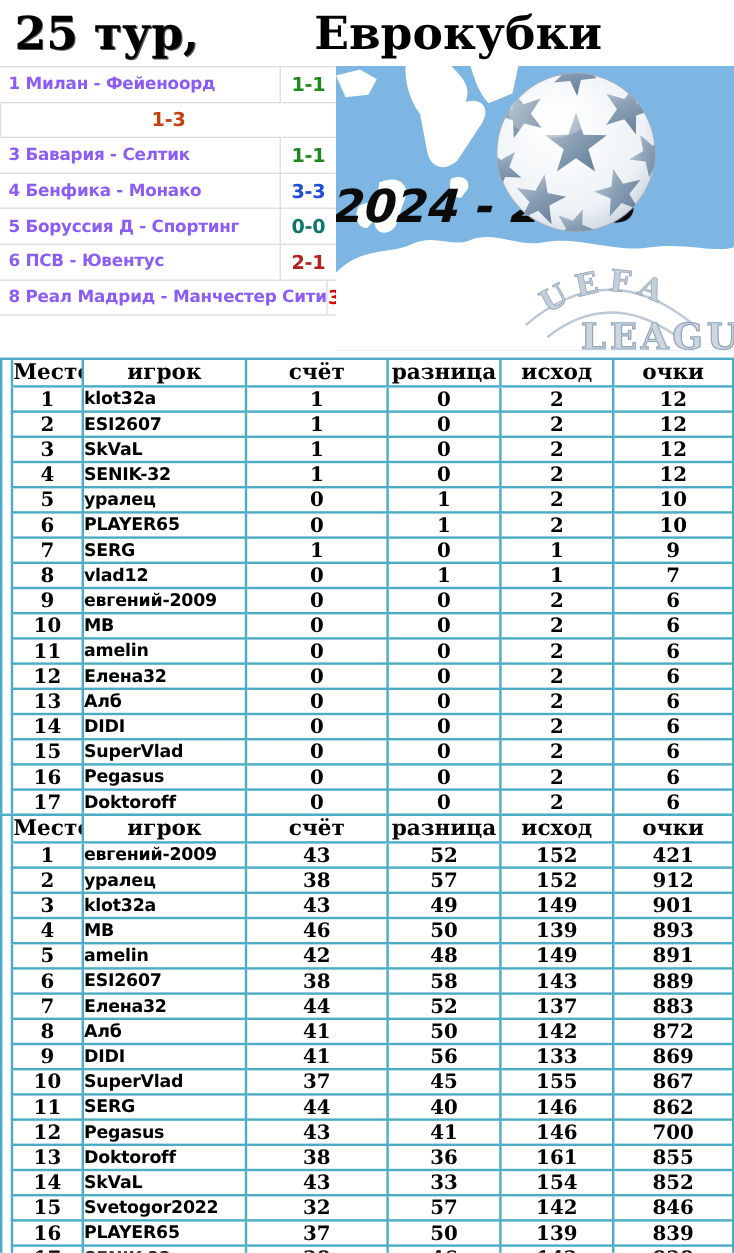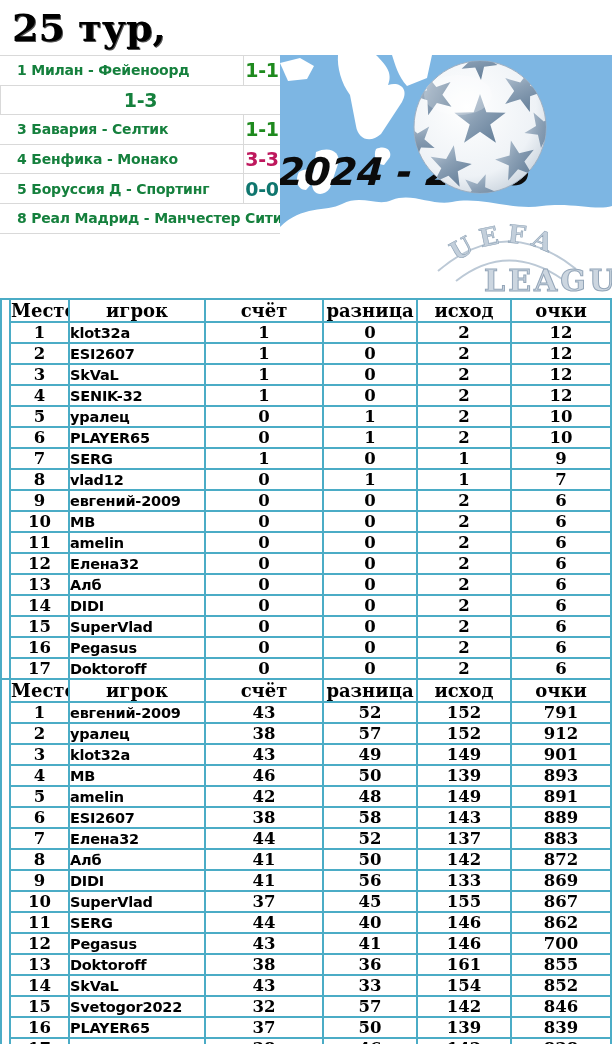--- a/index.html
+++ b/index.html
@@ -12,23 +12,23 @@
          font-family:"DejaVu Serif",serif;font-weight:bold;font-size:38px;color:#000;}
   .title .p1{margin-left:12px;text-shadow:1px 1px 0 #555;}
   .title .p2{margin-left:96px;}
 
   
   .matches{position:absolute;top:55px;left:0;width:280px;height:237px;
            border-top:1px solid #d9d9d9;}
   .match{display:flex;height:29.6px;box-sizing:border-box;
          border-bottom:1px solid #d9d9d9;align-items:center;
          font-weight:bold;font-size:14px;letter-spacing:-0.2px;white-space:nowrap;}
-  .mlabel{flex:0 0 226px;padding-left:17px;overflow:visible;color:#15803d;}
+  .mlabel{flex:0 0 226px;padding-left:7px;overflow:visible;color:#8b5cf6;}
   .mscore{flex:1 1 auto;align-self:stretch;display:flex;align-items:center;
-          justify-content:center;border-left:1px solid #d9d9d9;font-size:19px;}
+          justify-content:center;border-left:1px solid #d9d9d9;font-size:16px;}
 
   
   .banner{position:absolute;top:55px;left:280px;width:332px;height:237px;}
   .banner svg{display:block;}
 
   
   .tblock{position:absolute;left:0;width:612px;box-sizing:border-box;
           border:2px solid #4bacc6;padding-left:7px;background:#fff;}
   .t1{top:298px;}
   .t2{top:678px;}
@@ -45,41 +45,46 @@
   .c-name{font-family:"DejaVu Sans",sans-serif;font-size:14.5px;font-weight:bold;
           text-align:left;padding-left:4px;letter-spacing:-0.2px;color:#000;margin-top:36px;}
   .t1 td{height:16.5px;}
   .t2 td{height:16px;}
 </style>
 </head>
 <body>
 
 <div class="title">
   <span class="p1">25 тур,</span>
+  <span class="p2">Еврокубки</span>
 </div>
 
 <div class="matches">
     <div class="match">
       <span class="mlabel">1 Милан - Фейеноорд</span>
       <span class="mscore" style="color: rgb(30, 138, 30);">1-1</span>
     </div>
     <div class="match">
-      <span class="mscore" style="color: #15803d;">1-3</span>
+      <span class="mscore" style="color: #c2410c;">1-3</span>
     </div>
     <div class="match">
       <span class="mlabel">3 Бавария - Селтик</span>
       <span class="mscore" style="color: rgb(30, 138, 30);">1-1</span>
     </div>
     <div class="match">
       <span class="mlabel">4 Бенфика - Монако</span>
-      <span class="mscore" style="color: #be185d;">3-3</span>
+      <span class="mscore" style="color: #1d4ed8;">3-3</span>
     </div>
     <div class="match">
       <span class="mlabel">5 Боруссия Д - Спортинг</span>
       <span class="mscore" style="color: #0f766e;">0-0</span>
+    </div>
+    <div class="match">
+      <span class="mlabel">6 ПСВ - Ювентус</span>
+      <span class="mscore" style="color: rgb(181, 31, 31);">2-1</span>
     </div>
     <div class="match">
       <span class="mlabel">8 Реал Мадрид - Манчестер Сити</span>
       <span class="mscore" style="color: rgb(212, 0, 0);">3-1</span>
     </div>
   </div>
 
 <div class="banner">
   <svg width="332" height="237" viewBox="0 0 332 237">
     <defs>
@@ -338,21 +343,21 @@
         <th>очки</th>
       </tr>
     </thead>
     <tbody>
         <tr>
           <td class="c-place">1</td>
           <td class="c-name">евгений-2009</td>
           <td class="c-num">43</td>
           <td class="c-num">52</td>
           <td class="c-num">152</td>
-          <td class="c-num">791</td>
+          <td class="c-num">421</td>
         </tr>
         <tr>
           <td class="c-place">2</td>
           <td class="c-name">уралец</td>
           <td class="c-num">38</td>
           <td class="c-num">57</td>
           <td class="c-num">152</td>
           <td class="c-num">912</td>
         </tr>
         <tr>

